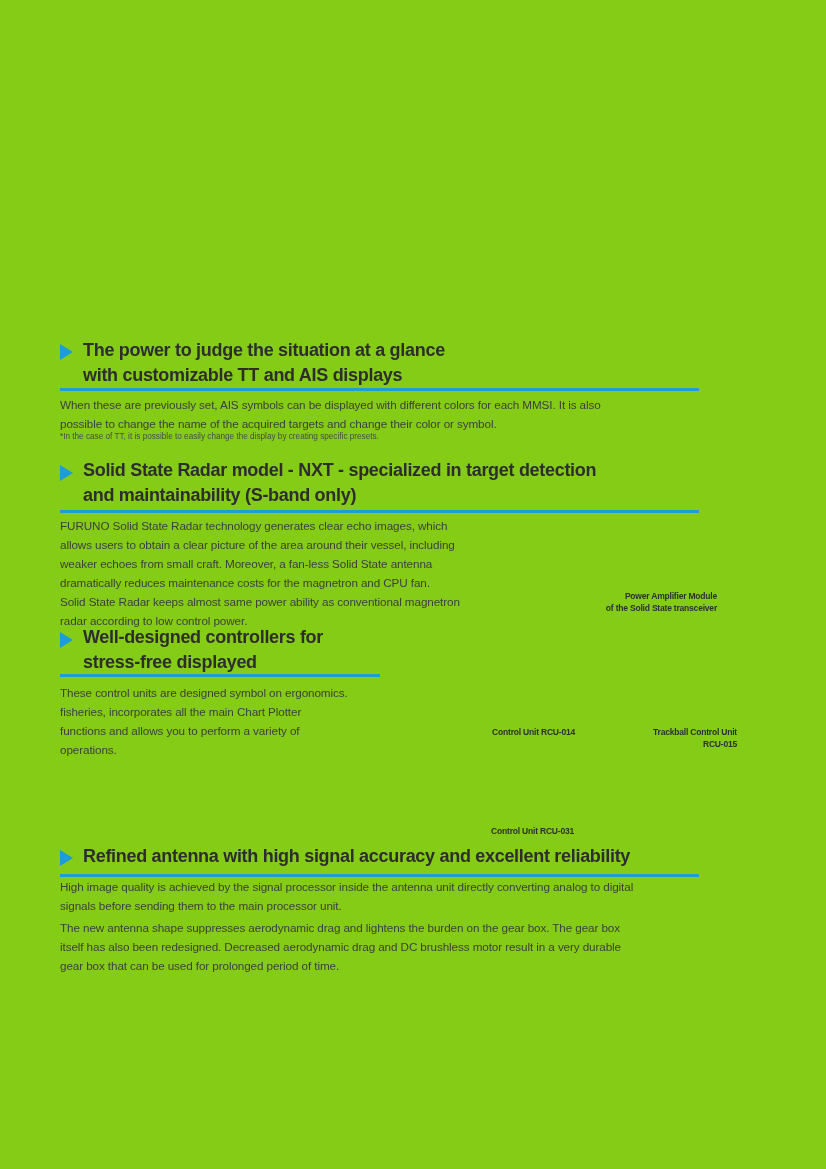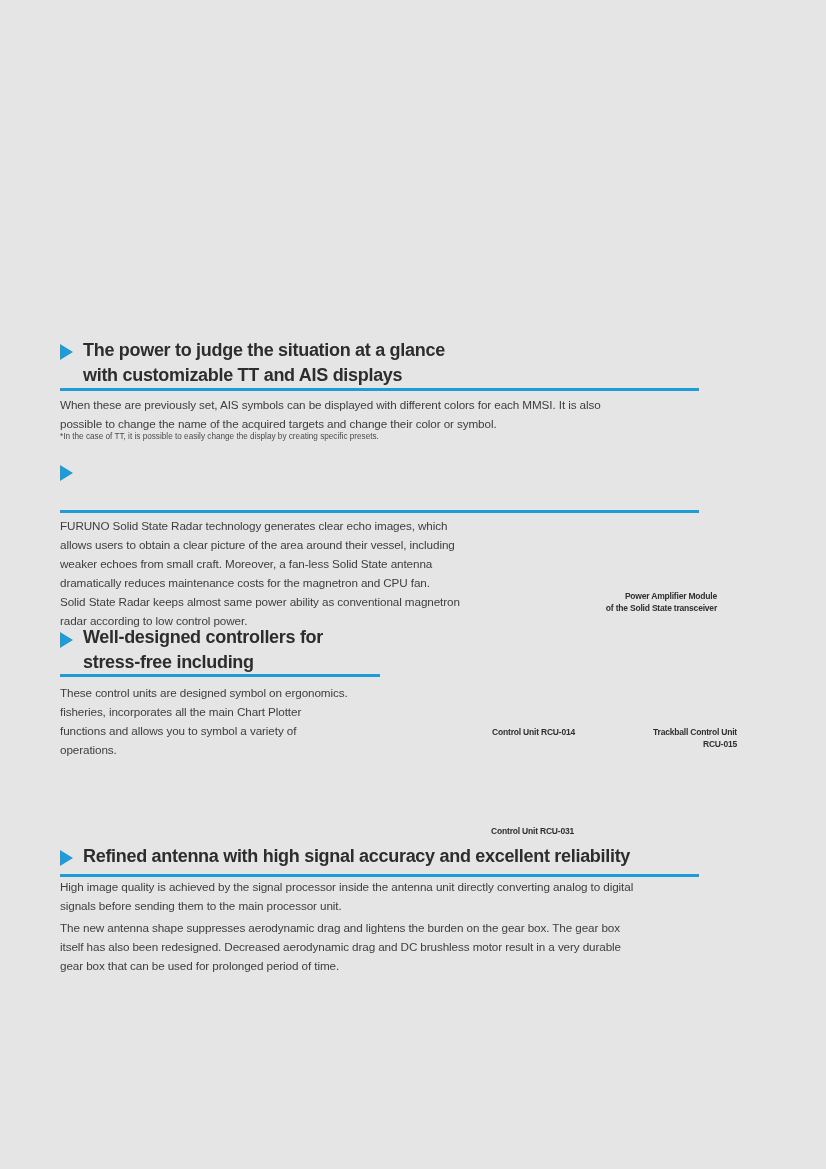--- a/index.html
+++ b/index.html
@@ -1,17 +1,17 @@
 <!DOCTYPE html>
 <html style="--accent: #1e9cd7; --heading-text: #2d2d2d; --body-text: #3e3e3e;"><head>
 <meta charset="utf-8">
 <style>
   html,body{margin:0;padding:0;background:#ffffff;}
   .page{
-    position:relative;width:826px;height:1169px;background:#e5e5e5;
+    position:relative;width:826px;height:1169px;background:#84cc16;
     font-family:"Liberation Sans", sans-serif;overflow:hidden;
   }
   .tri{
     position:absolute;width:0;height:0;
     border-left:13px solid var(--accent,#1e9cd7);
     border-top:8px solid transparent;
     border-bottom:8px solid transparent;
   }
   .head{position:absolute;color:var(--heading-text,#2d2d2d);
     font-size:18px;line-height:24.5px;font-weight:bold;letter-spacing:-0.3px;}
@@ -35,44 +35,48 @@
     <div class="h-line">with customizable TT and AIS displays</div>
   </div>
   <div class="rule" style="left:60px;top:388px;width:639px"></div>
   <div class="body" style="left:60px;top:395px">
     <div class="b-line">When these are previously set, AIS symbols can be displayed with different colors for each MMSI. It is also</div>
     <div class="b-line">possible to change the name of the acquired targets and change their color or symbol.</div>
   </div>
   <div class="footnote" style="left:60px;top:432px">*In the case of TT, it is possible to easily change the display by creating specific presets.</div>
 
   <div class="tri" style="left:60px;top:465px"></div>
+  <div class="head" style="left:83px;top:458px">
+    <div class="h-line">Solid State Radar model - NXT - specialized in target detection</div>
+    <div class="h-line">and maintainability (S-band only)</div>
+  </div>
   <div class="rule" style="left:60px;top:510px;width:639px"></div>
   <div class="body" style="left:60px;top:516px">
     <div class="b-line">FURUNO Solid State Radar technology generates clear echo images, which</div>
     <div class="b-line">allows users to obtain a clear picture of the area around their vessel, including</div>
     <div class="b-line">weaker echoes from small craft. Moreover, a fan-less Solid State antenna</div>
     <div class="b-line">dramatically reduces maintenance costs for the magnetron and CPU fan.</div>
     <div class="b-line">Solid State Radar keeps almost same power ability as conventional magnetron</div>
     <div class="b-line">radar according to low control power.</div>
   </div>
   <div class="cap" style="left:557px;top:590px">
     <div>Power Amplifier Module</div>
     <div>of the Solid State transceiver</div>
   </div>
 
   <div class="tri" style="left:60px;top:632px"></div>
   <div class="head" style="left:83px;top:625px">
     <div class="h-line">Well-designed controllers for</div>
-    <div class="h-line">stress-free including</div>
+    <div class="h-line">stress-free displayed</div>
   </div>
   <div class="rule" style="left:60px;top:674px;width:320px"></div>
   <div class="body" style="left:60px;top:683px">
     <div class="b-line">These control units are designed symbol on ergonomics.</div>
     <div class="b-line">fisheries, incorporates all the main Chart Plotter</div>
-    <div class="b-line">functions and allows you to symbol a variety of</div>
+    <div class="b-line">functions and allows you to perform a variety of</div>
     <div class="b-line">operations.</div>
   </div>
   <div class="cap" style="left:415px;top:726px">
     <div>Control Unit RCU-014</div>
   </div>
   <div class="cap" style="left:577px;top:726px">
     <div>Trackball Control Unit</div>
     <div>RCU-015</div>
   </div>
   <div class="cap" style="left:414px;top:825px">

